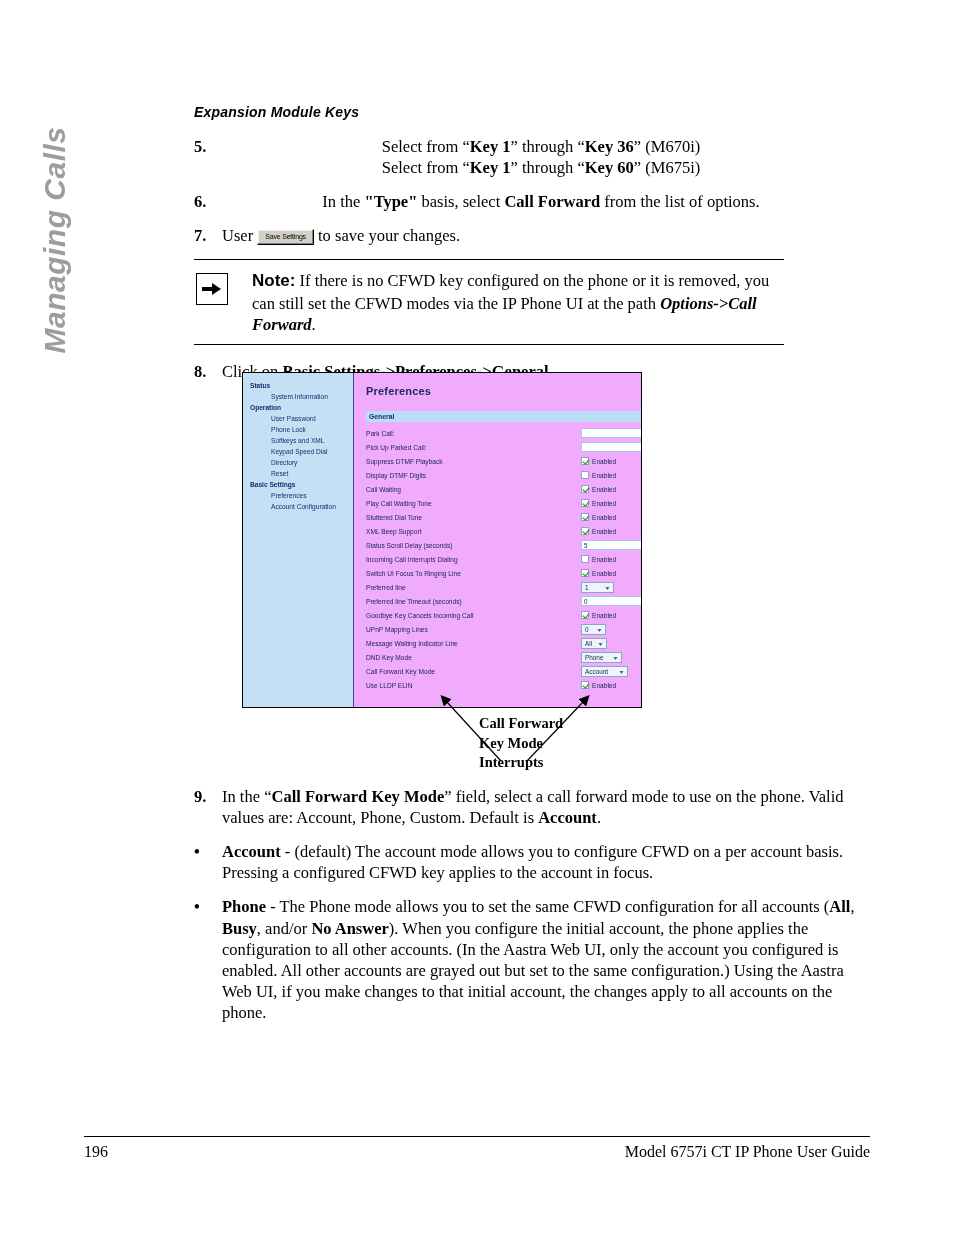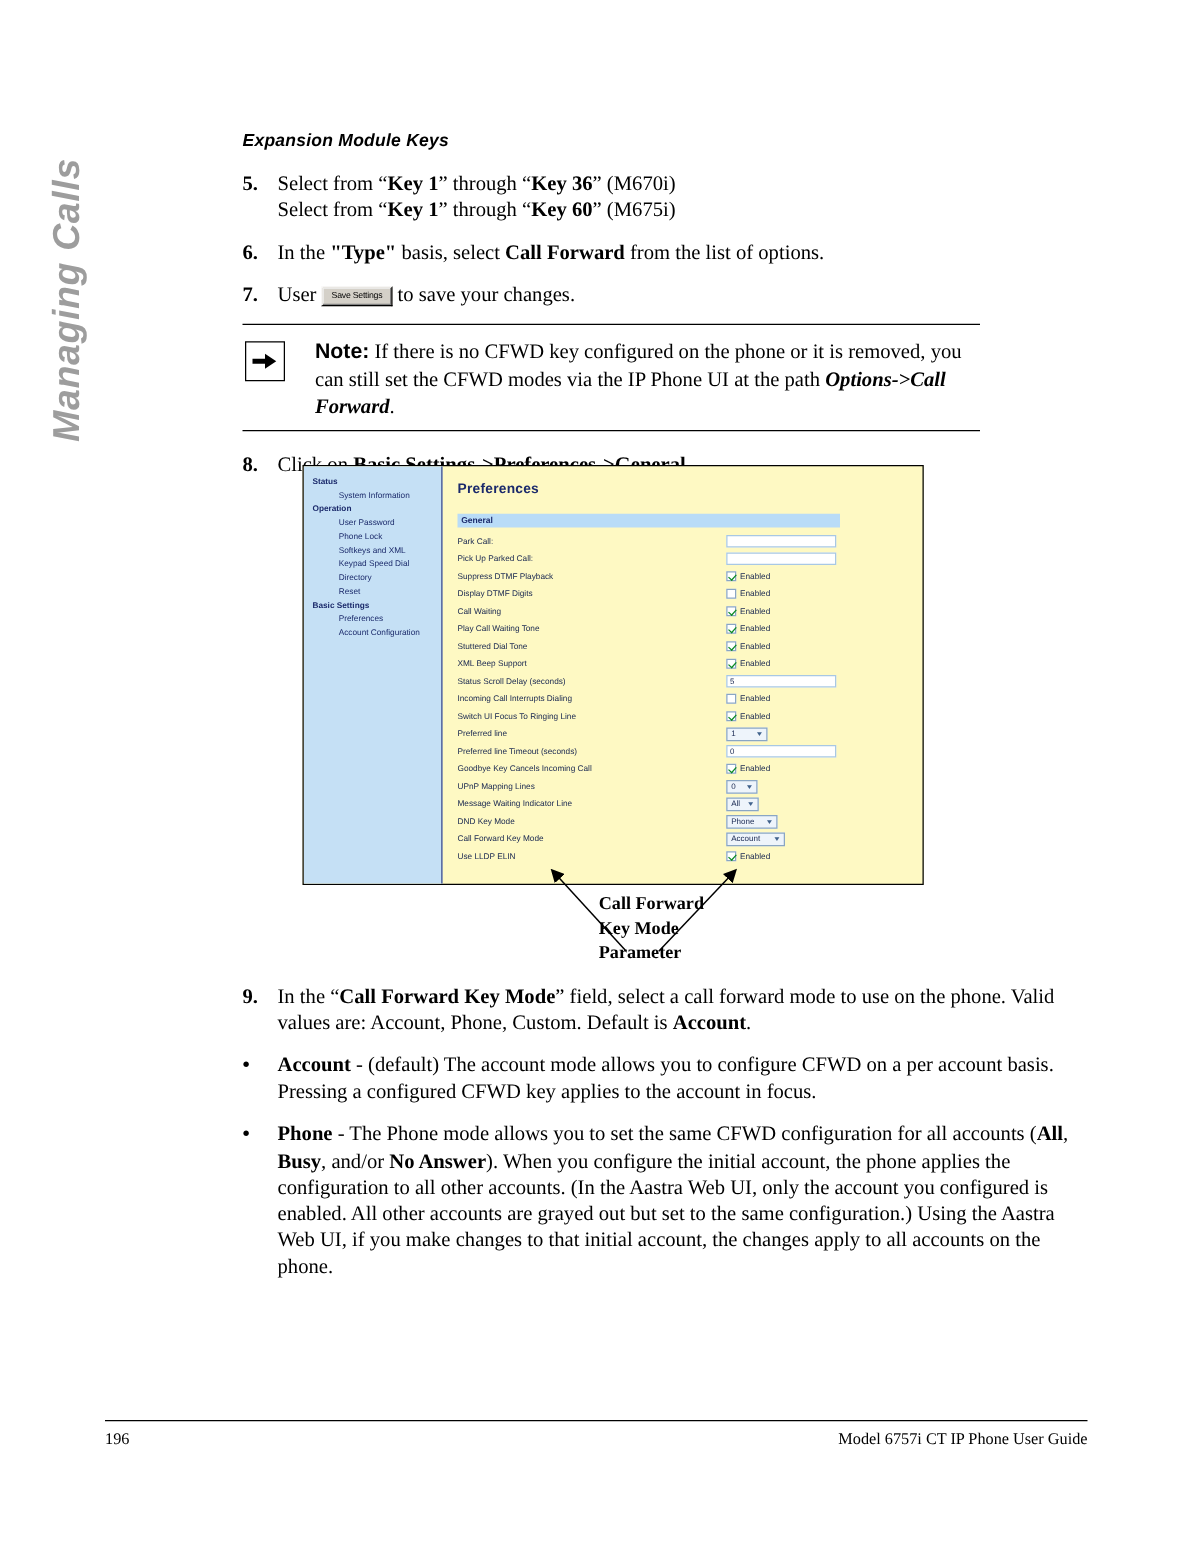--- a/index.html
+++ b/index.html
@@ -66,20 +66,21 @@
   .step .num {
     width: 28px;
     flex: 0 0 28px;
     font-weight: bold;
   }
   .step .body {
     flex: 1;
   }
   .step .body .ln {
     display: block;
+    text-align: center;
   }
 
   b { font-weight: bold; }
   i.bi { font-style: italic; font-weight: bold; }
 
   
   .savebtn {
     display: inline-block;
     vertical-align: middle;
     background: #d4d0c8;
@@ -147,24 +148,24 @@
     font-family: "Liberation Sans", sans-serif;
     font-weight: bold;
     font-size: 17px;
   }
 
   
   #figure {
     position: absolute;
     left: 242px;
     top: 372px;
-    width: 497px;
+    width: 400px;
     height: 336px;
     border: 1.6px solid #000;
-    background: #fef9c3;
+    background: #f0abfc;
     box-sizing: border-box;
     display: flex;
     overflow: hidden;
   }
   #fig-sidebar {
     width: 111px;
     flex: 0 0 111px;
     background: #c5e0f5;
     border-right: 1.6px solid #3b4a8a;
     box-sizing: border-box;
@@ -327,21 +328,21 @@
     width: 786px;
   }
   #footer .rule {
     border-top: 1.4px solid #000;
     margin-bottom: 6px;
   }
   #footer .frow {
     display: flex;
     justify-content: space-between;
     align-items: baseline;
-    font-size: 13px;
+    font-size: 16px;
   }
 </style>
 </head>
 <body>
 
 <div id="chapter-tab">
   <span class="vert">Managing Calls</span>
 </div>
 
 <div id="content">
@@ -578,21 +579,21 @@
     <marker id="ah" markerWidth="9" markerHeight="9" refX="1" refY="4.5" orient="auto">
       <path d="M0,0 L9,4.5 L0,9 z" fill="#000"></path>
     </marker>
   </defs>
   <line x1="259" y1="111" x2="205" y2="52" stroke="#000" stroke-width="1.2" marker-end="url(#ah)"></line>
   <line x1="285" y1="111" x2="341" y2="52" stroke="#000" stroke-width="1.2" marker-end="url(#ah)"></line>
 </svg>
 <div id="annot-caption">
     <div>Call Forward</div>
     <div>Key Mode</div>
-    <div>Parameter</div>
+    <div>Interrupts</div>
   </div>
 
 <div id="lower">
     <div class="bullet">
       <div class="mk">9.</div>
       <div class="body"><span>In the “</span><b>Call Forward Key Mode</b><span>” field, select a call forward mode to use on the phone. Valid values are: Account, Phone, Custom. Default is </span><b>Account</b><span>.</span></div>
     </div>
     <div class="bullet">
       <div class="mk">•</div>
       <div class="body"><b>Account</b><span> - (default) The account mode allows you to configure CFWD on a per account basis. Pressing a configured CFWD key applies to the account in focus.</span></div>

